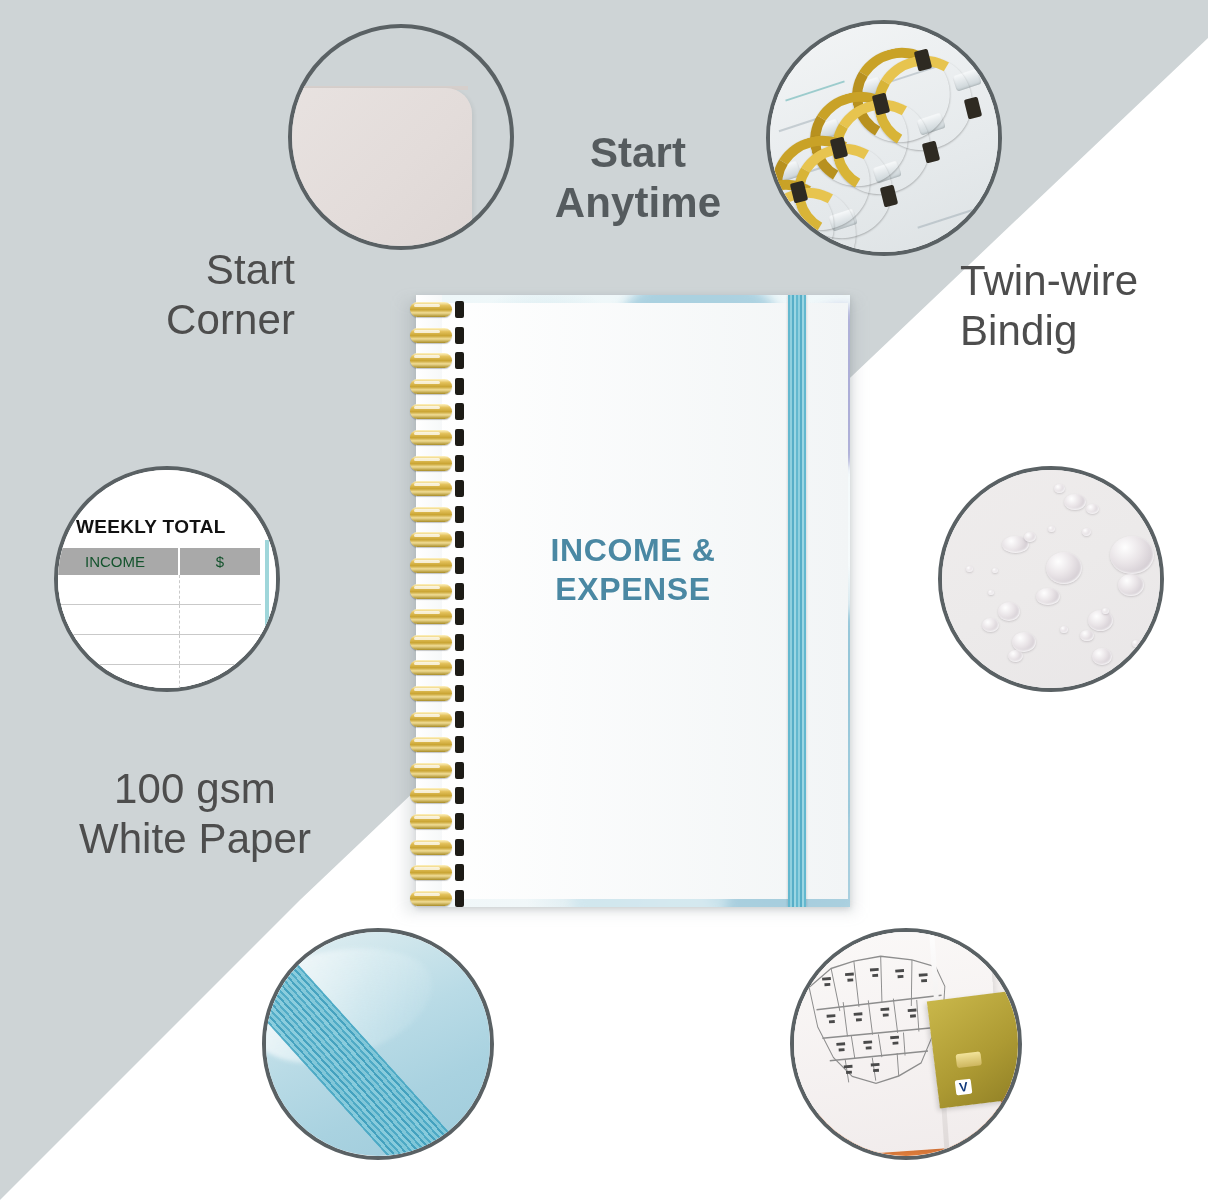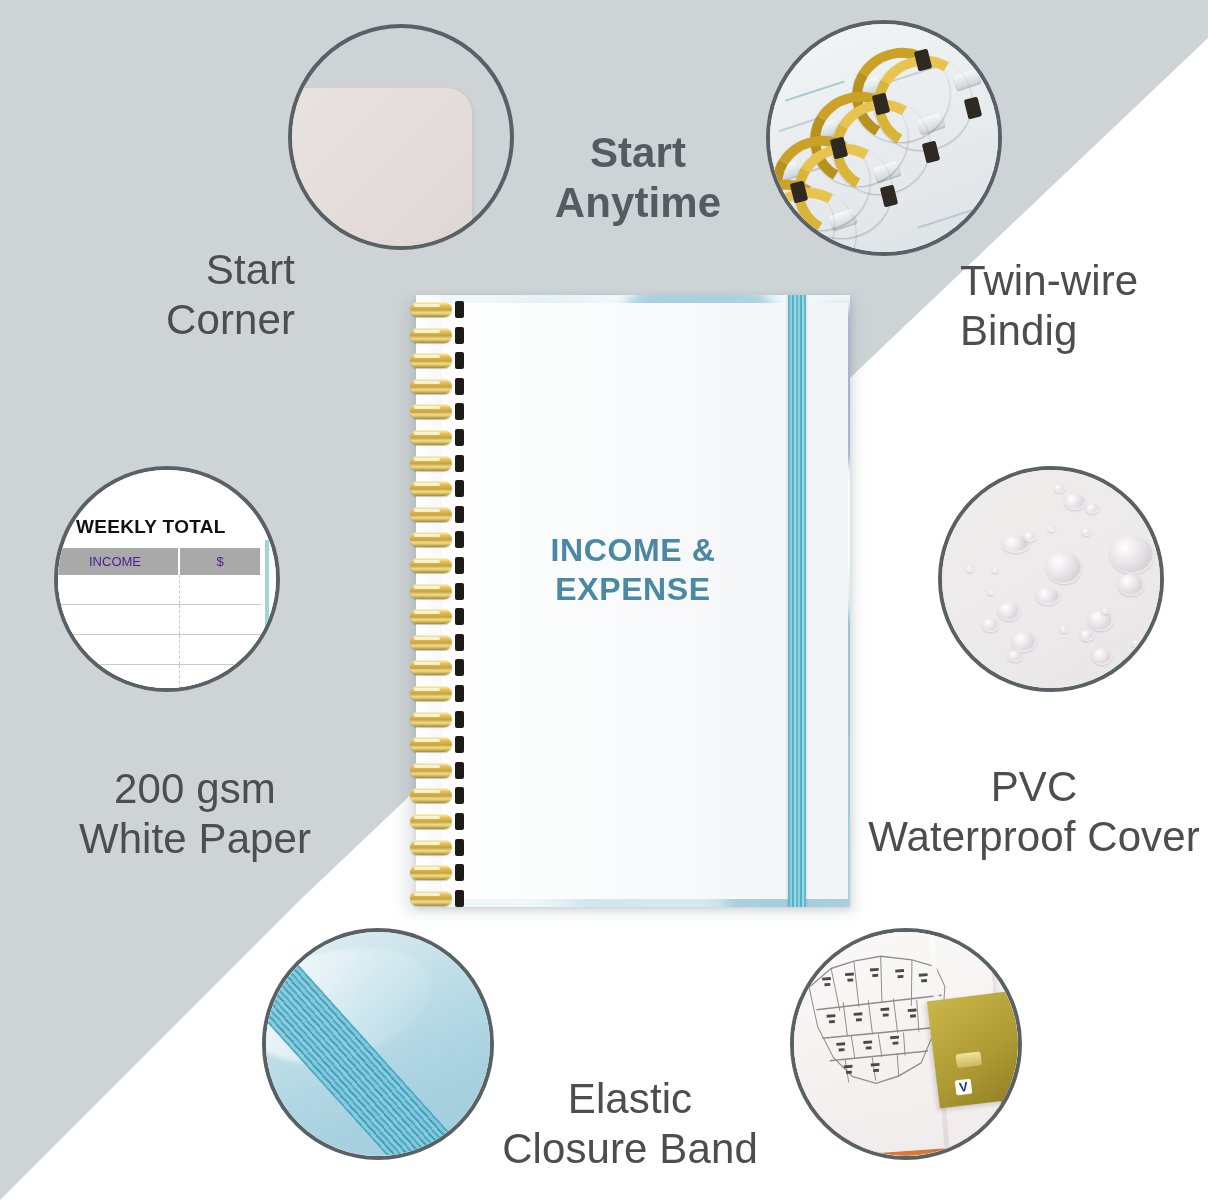--- a/index.html
+++ b/index.html
@@ -78,21 +78,21 @@
   
   .wt-bg{position:absolute;inset:0;background:#ffffff;}
   .wt-title{
     position:absolute;left:18px;top:46px;
     font-size:19px;font-weight:bold;color:#111;letter-spacing:.3px;
     white-space:nowrap;
   }
   .wt-table{position:absolute;left:-6px;top:78px;width:210px;}
   .wt-head{display:flex;background:#a9a9a9;height:27px;}
   .wt-head .cell{
-    color:#4c1d95;font-size:13px;display:flex;align-items:center;justify-content:center;
+    color:#14532d;font-size:15px;display:flex;align-items:center;justify-content:center;
     border-right:2px solid #fff;box-sizing:border-box;
   }
   .wt-head .c1{width:128px;}
   .wt-head .c2{width:82px;}
   .wt-row{display:flex;height:29px;border-bottom:1px solid #c9c9c9;background:#fff;}
   .wt-row .r1{width:128px;border-right:1px dashed #c9c9c9;box-sizing:border-box;}
   .wt-row .r2{width:82px;}
   .wt-edge{
     position:absolute;right:4px;top:70px;width:11px;height:120px;
     background:linear-gradient(90deg,#ffffff 0 40%,#9fd6da 40% 75%,#ffffff 75% 100%);
@@ -334,21 +334,21 @@
             <div class="r2"></div>
           </div>
         <div class="wt-row">
             <div class="r1"></div>
             <div class="r2"></div>
           </div>
       </div>
       <div class="wt-edge"></div>
     </div>
   </div>
-  <div class="label ctr" style="left:40px;top:740px;width:310px;">200 gsm
+  <div class="label ctr" style="left:40px;top:740px;width:310px;">100 gsm
 White Paper</div>
 
   <div class="circle" style="left:938px;top:466px;width:226px;height:226px;">
     <div class="circle-inner">
       <div class="pvc-bg"></div>
       <div class="drop" style="left:122px;top:24px;width:22px;height:16px;"></div>
       <div class="drop" style="left:144px;top:34px;width:13px;height:10px;"></div>
       <div class="drop" style="left:112px;top:14px;width:11px;height:9px;"></div>
       <div class="drop" style="left:60px;top:66px;width:27px;height:17px;"></div>
       <div class="drop" style="left:82px;top:62px;width:12px;height:10px;"></div>
@@ -368,32 +368,28 @@
       <div class="drop" style="left:50px;top:98px;width:6px;height:5px;"></div>
       <div class="drop" style="left:46px;top:120px;width:6px;height:5px;"></div>
       <div class="drop" style="left:118px;top:156px;width:8px;height:7px;"></div>
       <div class="drop" style="left:160px;top:138px;width:7px;height:6px;"></div>
       <div class="drop" style="left:106px;top:56px;width:7px;height:6px;"></div>
       <div class="drop" style="left:140px;top:58px;width:9px;height:8px;"></div>
       <div class="drop" style="left:190px;top:170px;width:8px;height:7px;"></div>
       <div class="drop" style="left:200px;top:186px;width:6px;height:5px;"></div>
     </div>
   </div>
-  <div class="label ctr" style="left:860px;top:738px;width:348px;">PVC
-Waterproof Cover</div>
 
   <div class="circle" style="left:262px;top:928px;width:232px;height:232px;">
     <div class="circle-inner">
       <div class="eb-bg"></div>
       <div class="eb-marble"></div>
       <div class="eb-band" style="left:-6px;top:-10px;"></div>
     </div>
   </div>
-  <div class="label ctr" style="left:500px;top:1050px;width:260px;">Elastic
-Closure Band</div>
 
   <div class="circle" style="left:790px;top:928px;width:232px;height:232px;">
     <div class="circle-inner">
       <div class="ip-bg"></div>
       <div class="ip-desk"></div>
       <div class="ip-page">
         <svg class="ip-map" viewBox="0 0 160 120" preserveAspectRatio="none">
           <g fill="none" stroke="#8d8d8d" stroke-width="1">
             <path d="M10 34 L34 22 L58 18 L86 16 L118 20 L142 26 L150 40 L146 60 L132 76 L120 92 L96 100 L72 104 L48 98 L30 84 L16 62 Z"></path>
             <path d="M34 22 L40 52 M58 18 L60 50 M86 16 L84 48 M118 20 L114 52"></path>

